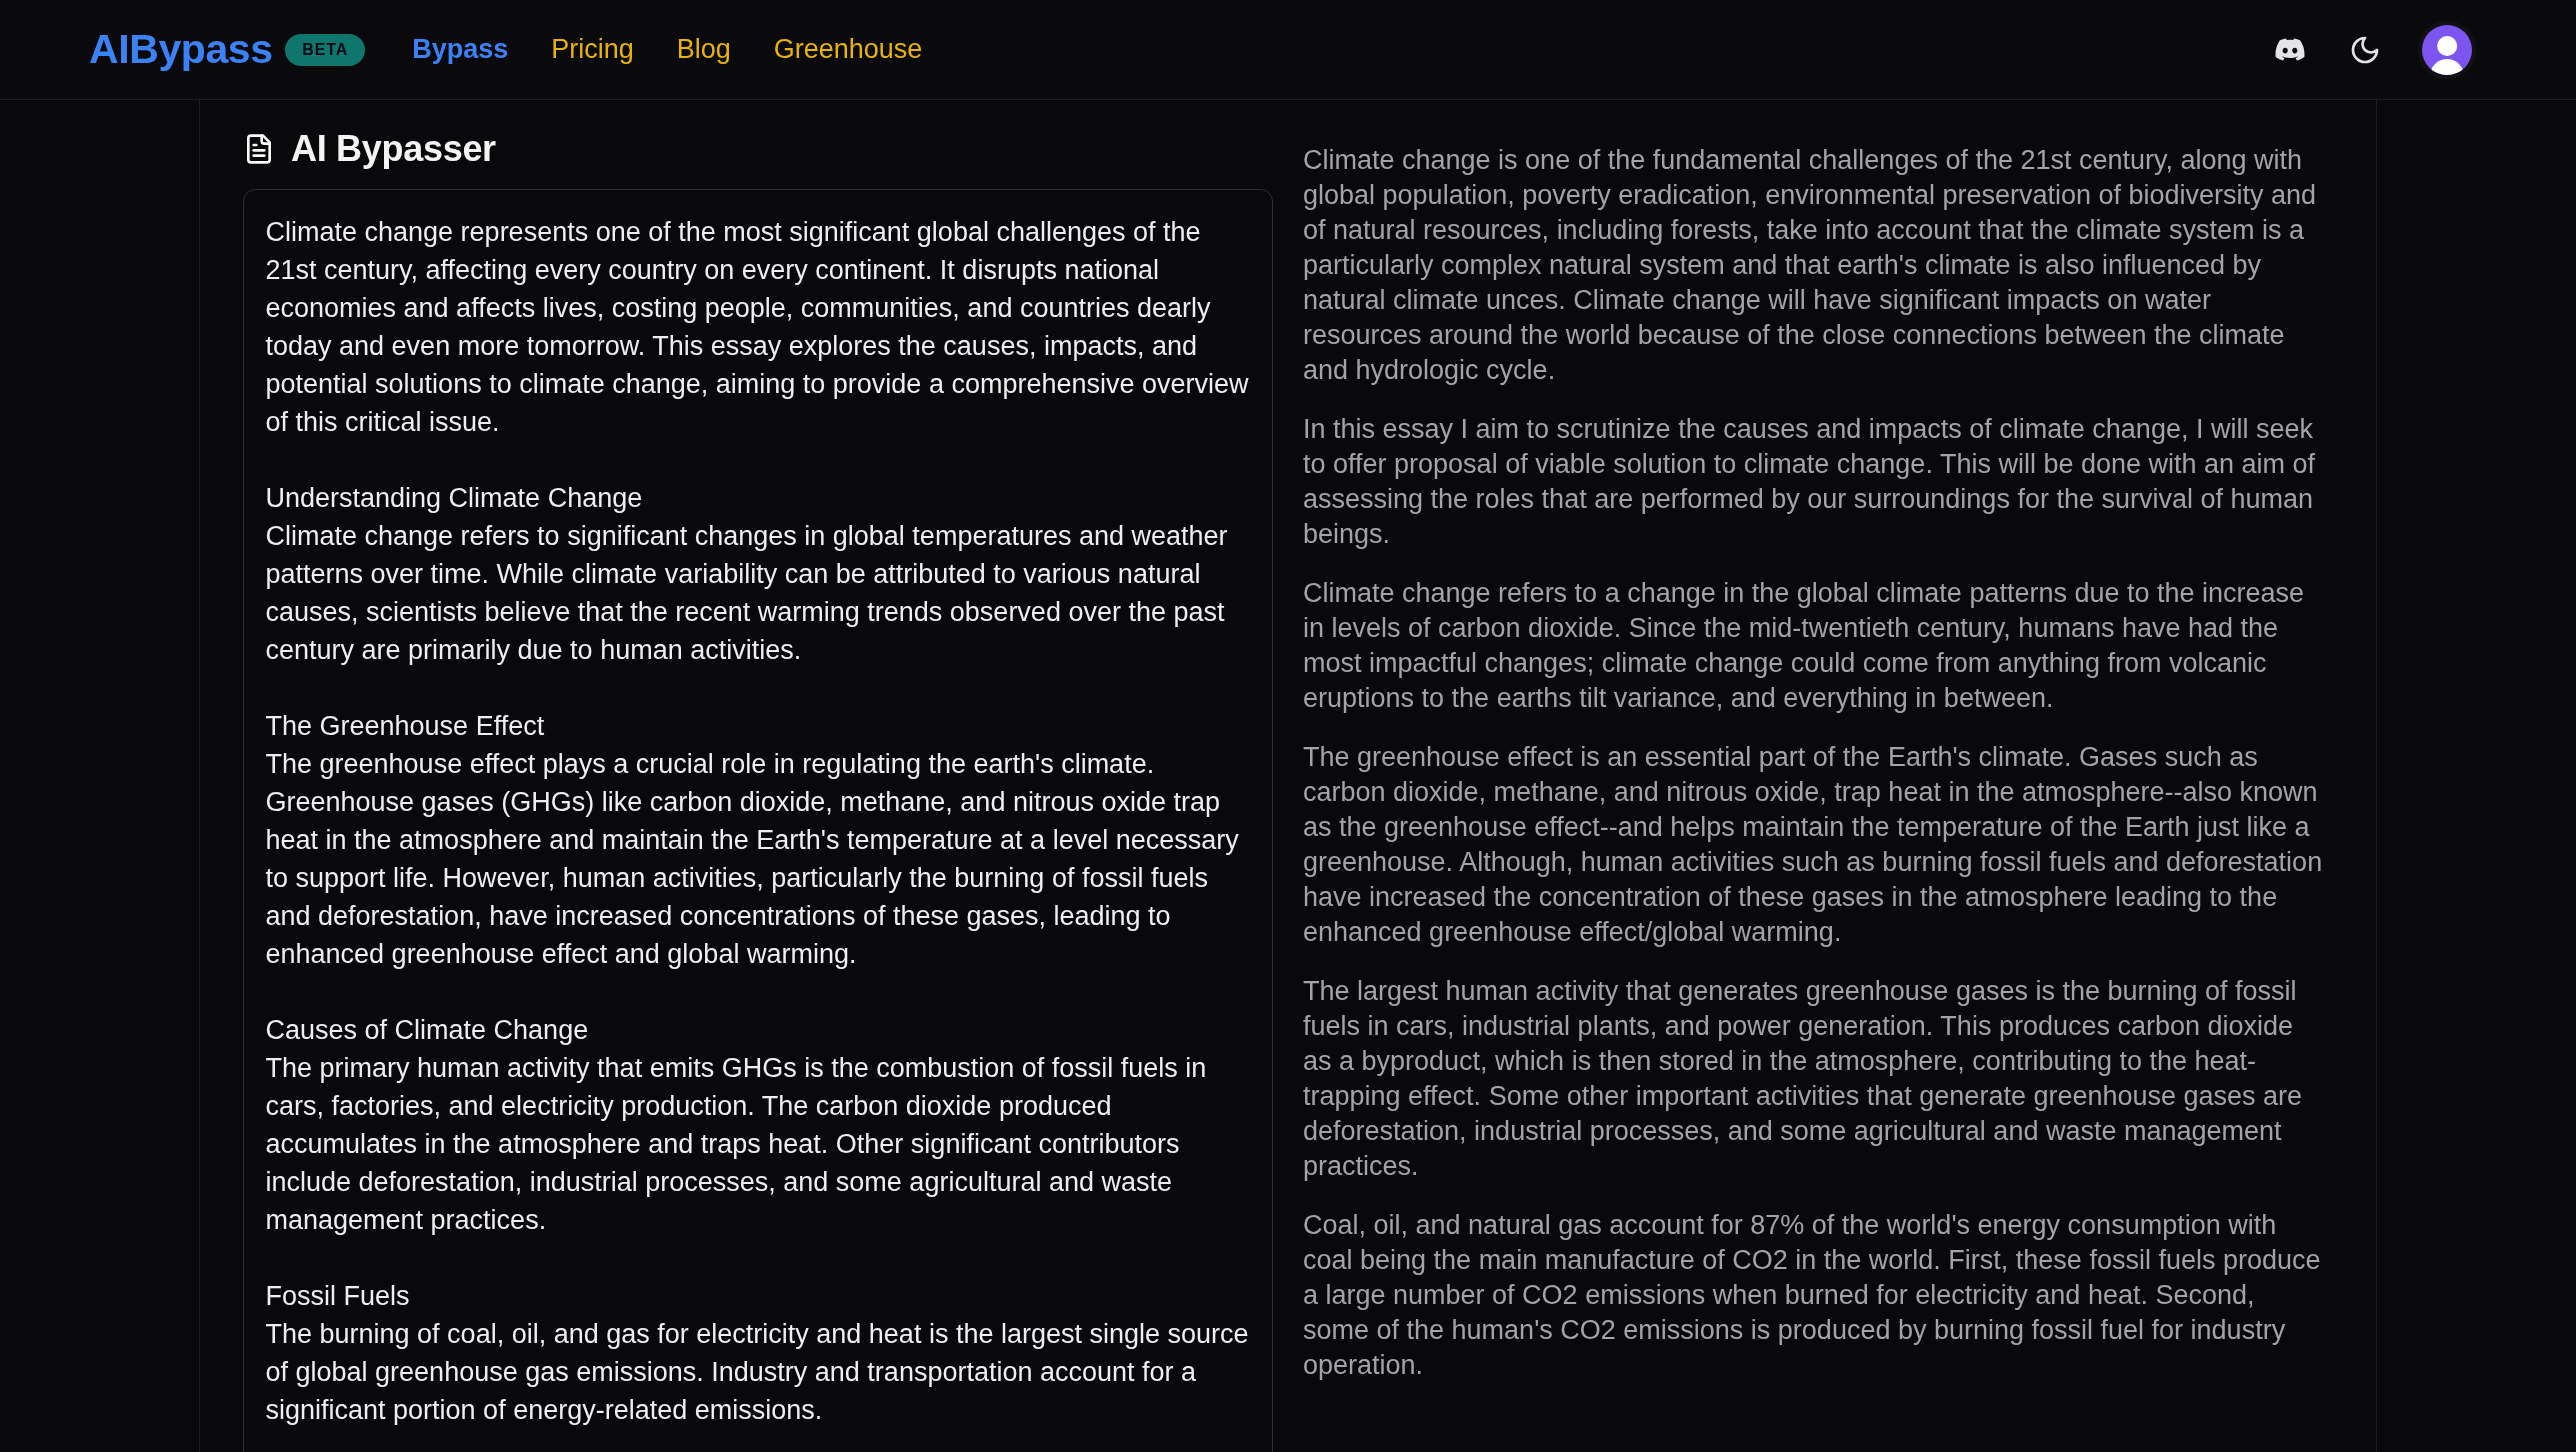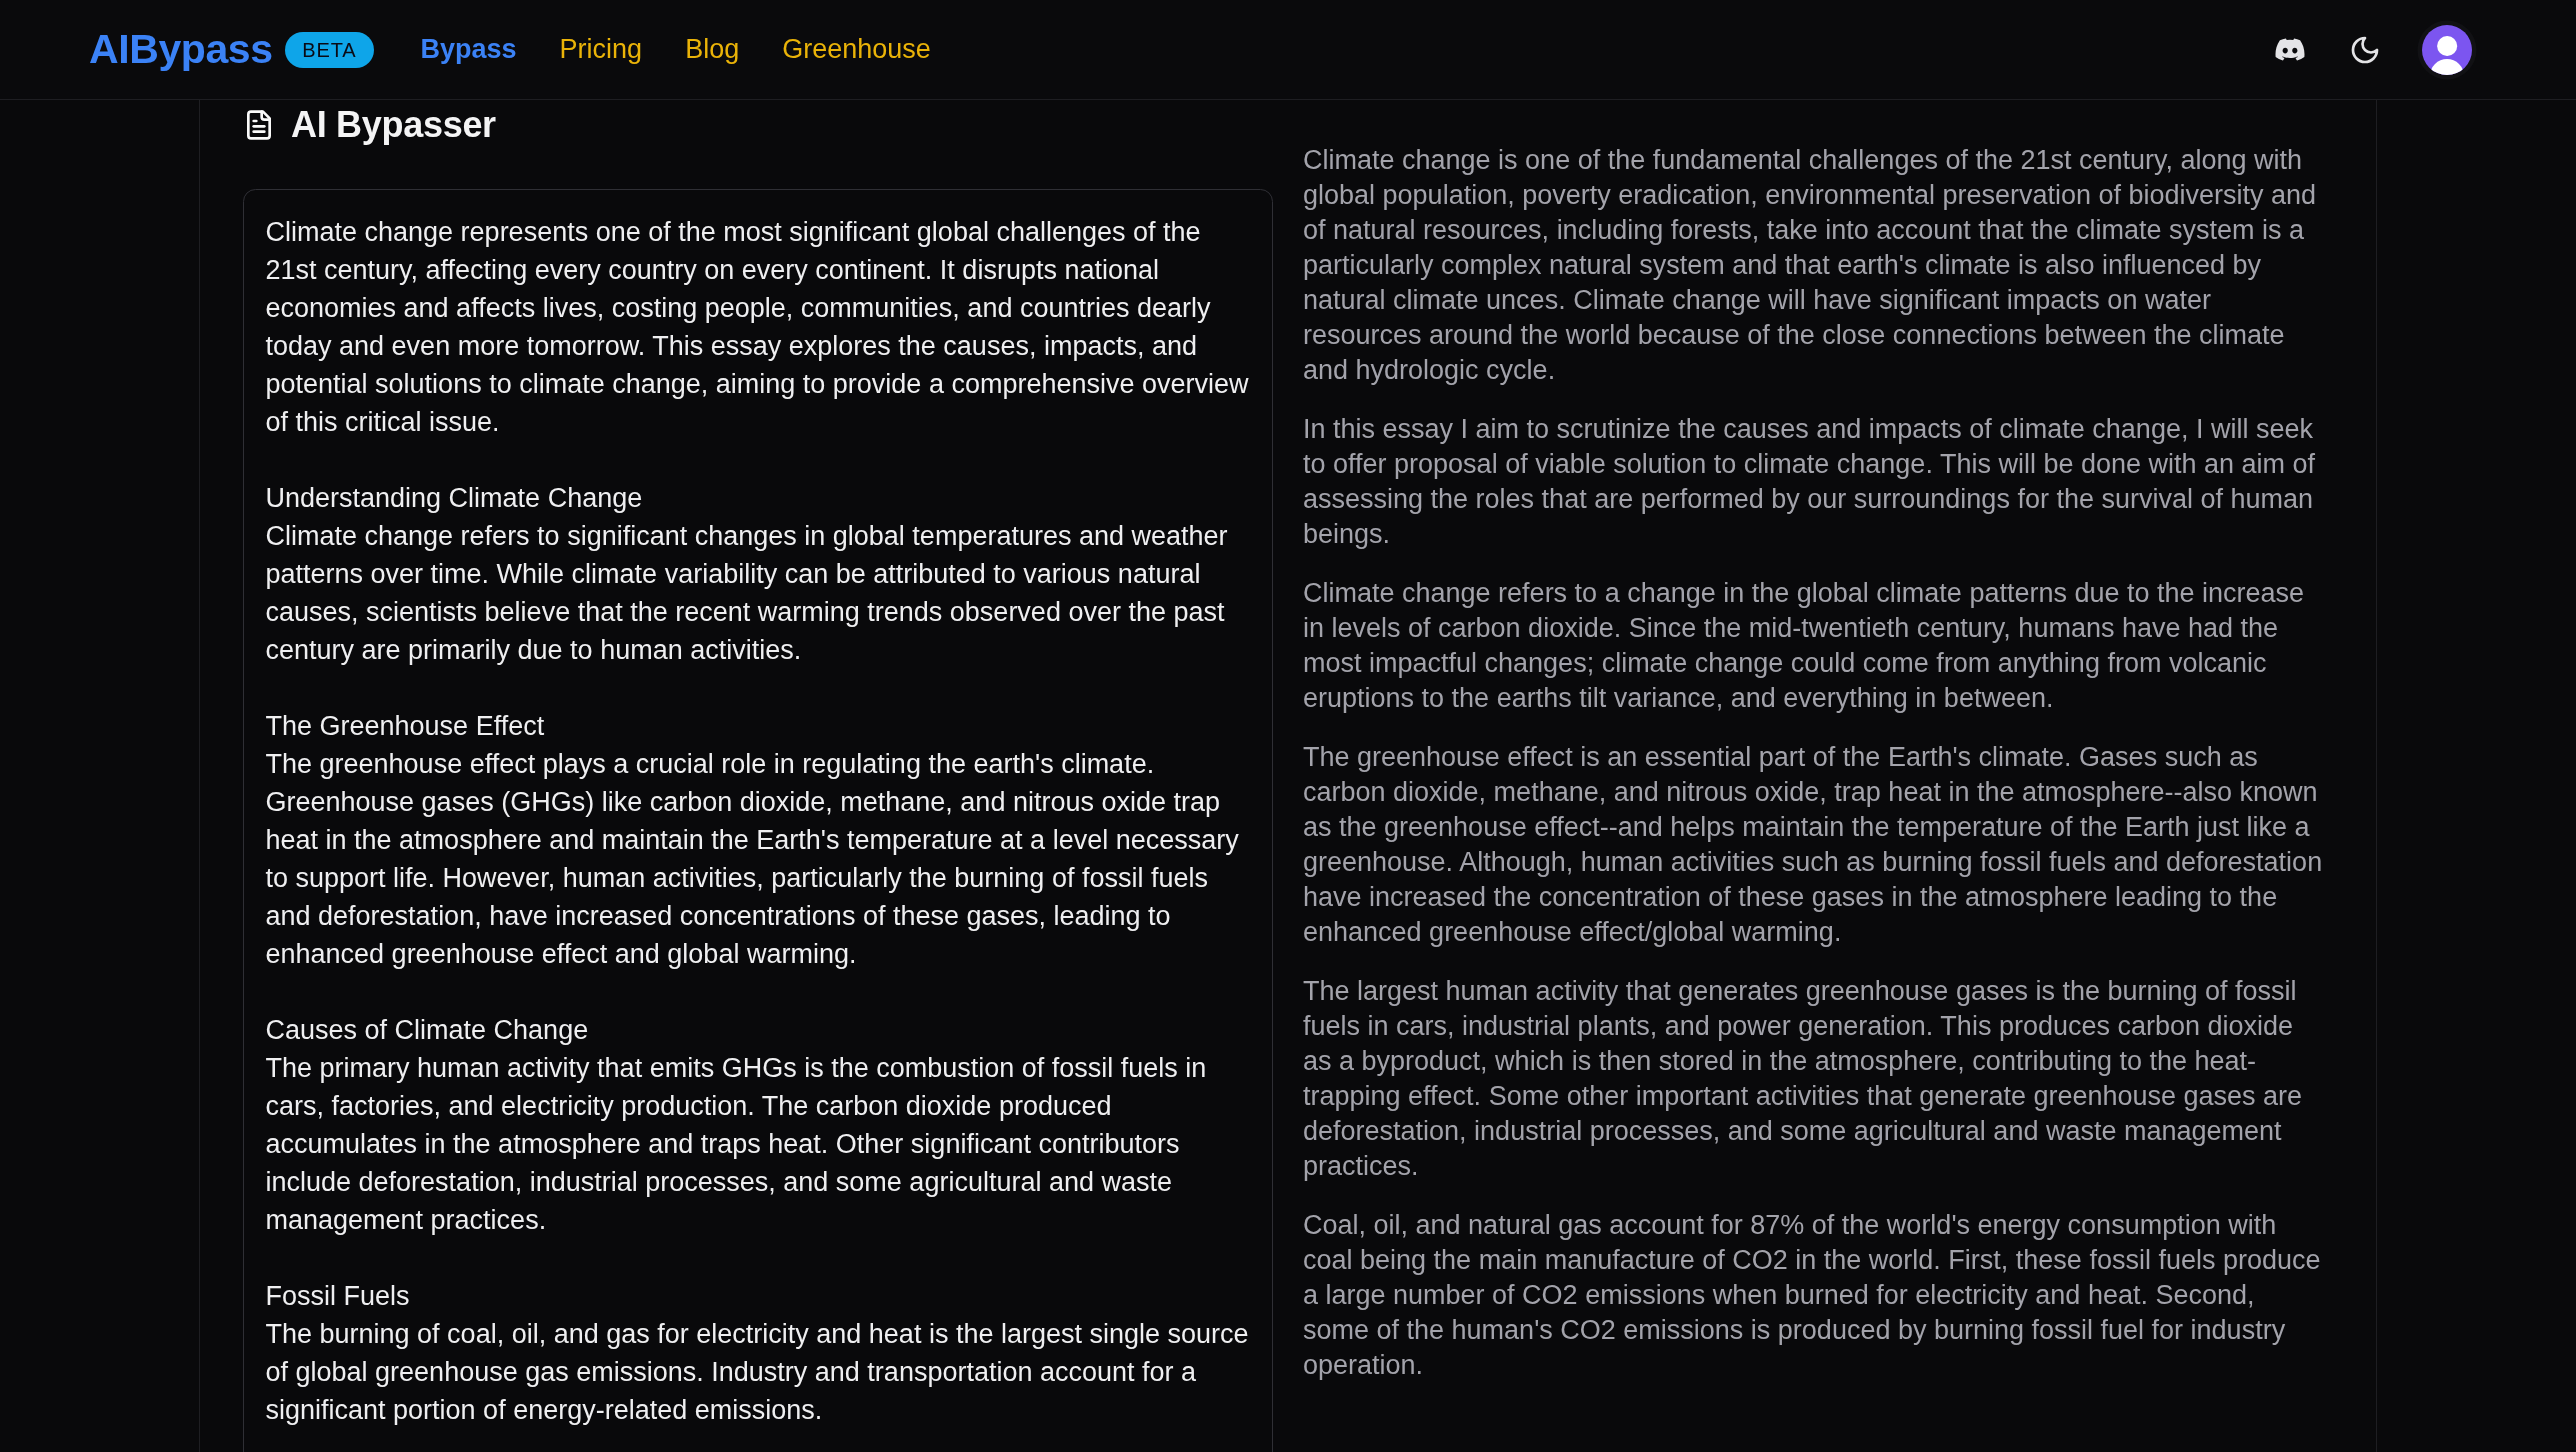--- a/index.html
+++ b/index.html
@@ -3,41 +3,41 @@
 <meta charset="utf-8">
 <style>
   * { margin:0; padding:0; box-sizing:border-box; }
   html,body { width:2576px; height:1453px; overflow:hidden; background:#09090b;
     font-family:"Liberation Sans","DejaVu Sans",sans-serif; color:#f4f4f5; }
 
   
   .navbar { height:100px; display:flex; align-items:center; padding:0 104px 0 89px;
     background:#0a0a0c; border-bottom:0.9px solid #1e1e22; }
   .logo { font-size:41px; font-weight:700; color:#3b82f6; letter-spacing:-0.4px; cursor:pointer;text-align:right; }
-  .beta-badge { margin-left:12.5px; background:#0ea5e9; color:#0a0a14; font-size:20px; font-weight:400;
+  .beta-badge { margin-left:12.5px; background:#0f766e; color:#0a0a14; font-size:16px; font-weight:700;
     letter-spacing:0.9px; padding:8px 17px; border-radius:894px; line-height:1; }
   .nav-links { display:flex; align-items:center; gap:43px; margin-left:47px; }
   .nav-link { font-size:27px; color:#eab308; cursor:pointer; }
   .nav-link.active { color:#3b82f6; font-weight:600; }
   .nav-right { margin-left:auto; display:flex; align-items:center; gap:41px; }
   .icon-btn { display:flex; align-items:center; justify-content:center; cursor:pointer; }
   .icon-btn svg { display:block; }
   .avatar { width:50px; height:50px; border-radius:50%; background:#7c55f0; position:relative;
     overflow:hidden; cursor:pointer; box-shadow:0 0 0 4.5px #111114; }
   .avatar .head { position:absolute; left:50%; top:11.6px; transform:translateX(-50%);
     width:19.7px; height:19.7px; border-radius:50%; background:#fff; }
   .avatar .body { position:absolute; left:50%; top:34px; transform:translateX(-50%);
     width:34px; height:23px; border-radius:17px 17px 0 0; background:#fff; }
 
   
   .main { height:1352px; margin:0 199px; border-left:0.9px solid #1e1e22; border-right:0.9px solid #1e1e22;
     padding:3.6px 43px 0 43px; display:grid; grid-template-columns:1fr 1fr; column-gap:30px; overflow:hidden; }
   .col { min-width:0; display:flex; flex-direction:column; }
 
-  .panel-head { display:flex; align-items:flex-start; min-height:66px; }
+  .panel-head { display:flex; align-items:flex-end; min-height:66px; }
   .panel-title-wrap { display:flex; align-items:center; gap:16px; }
   .panel-title { font-size:36px; font-weight:700; color:#f4f4f5; letter-spacing:-0.3px; }
   .panel-head svg { flex:none; }
 
   .notice { margin-top:27px; font-size:27px; color:#9d9da5; }
 
   .input-area { margin-top:19.7px; width:100%; height:1342px; background:transparent; color:#efeff1;
     border:0.9px solid #2f2f35; border-radius:12.5px; padding:23px 21.5px; resize:none; outline:none;
     font-family:"Liberation Sans","DejaVu Sans",sans-serif; font-size:27px; line-height:38px;
     overflow:hidden; }

